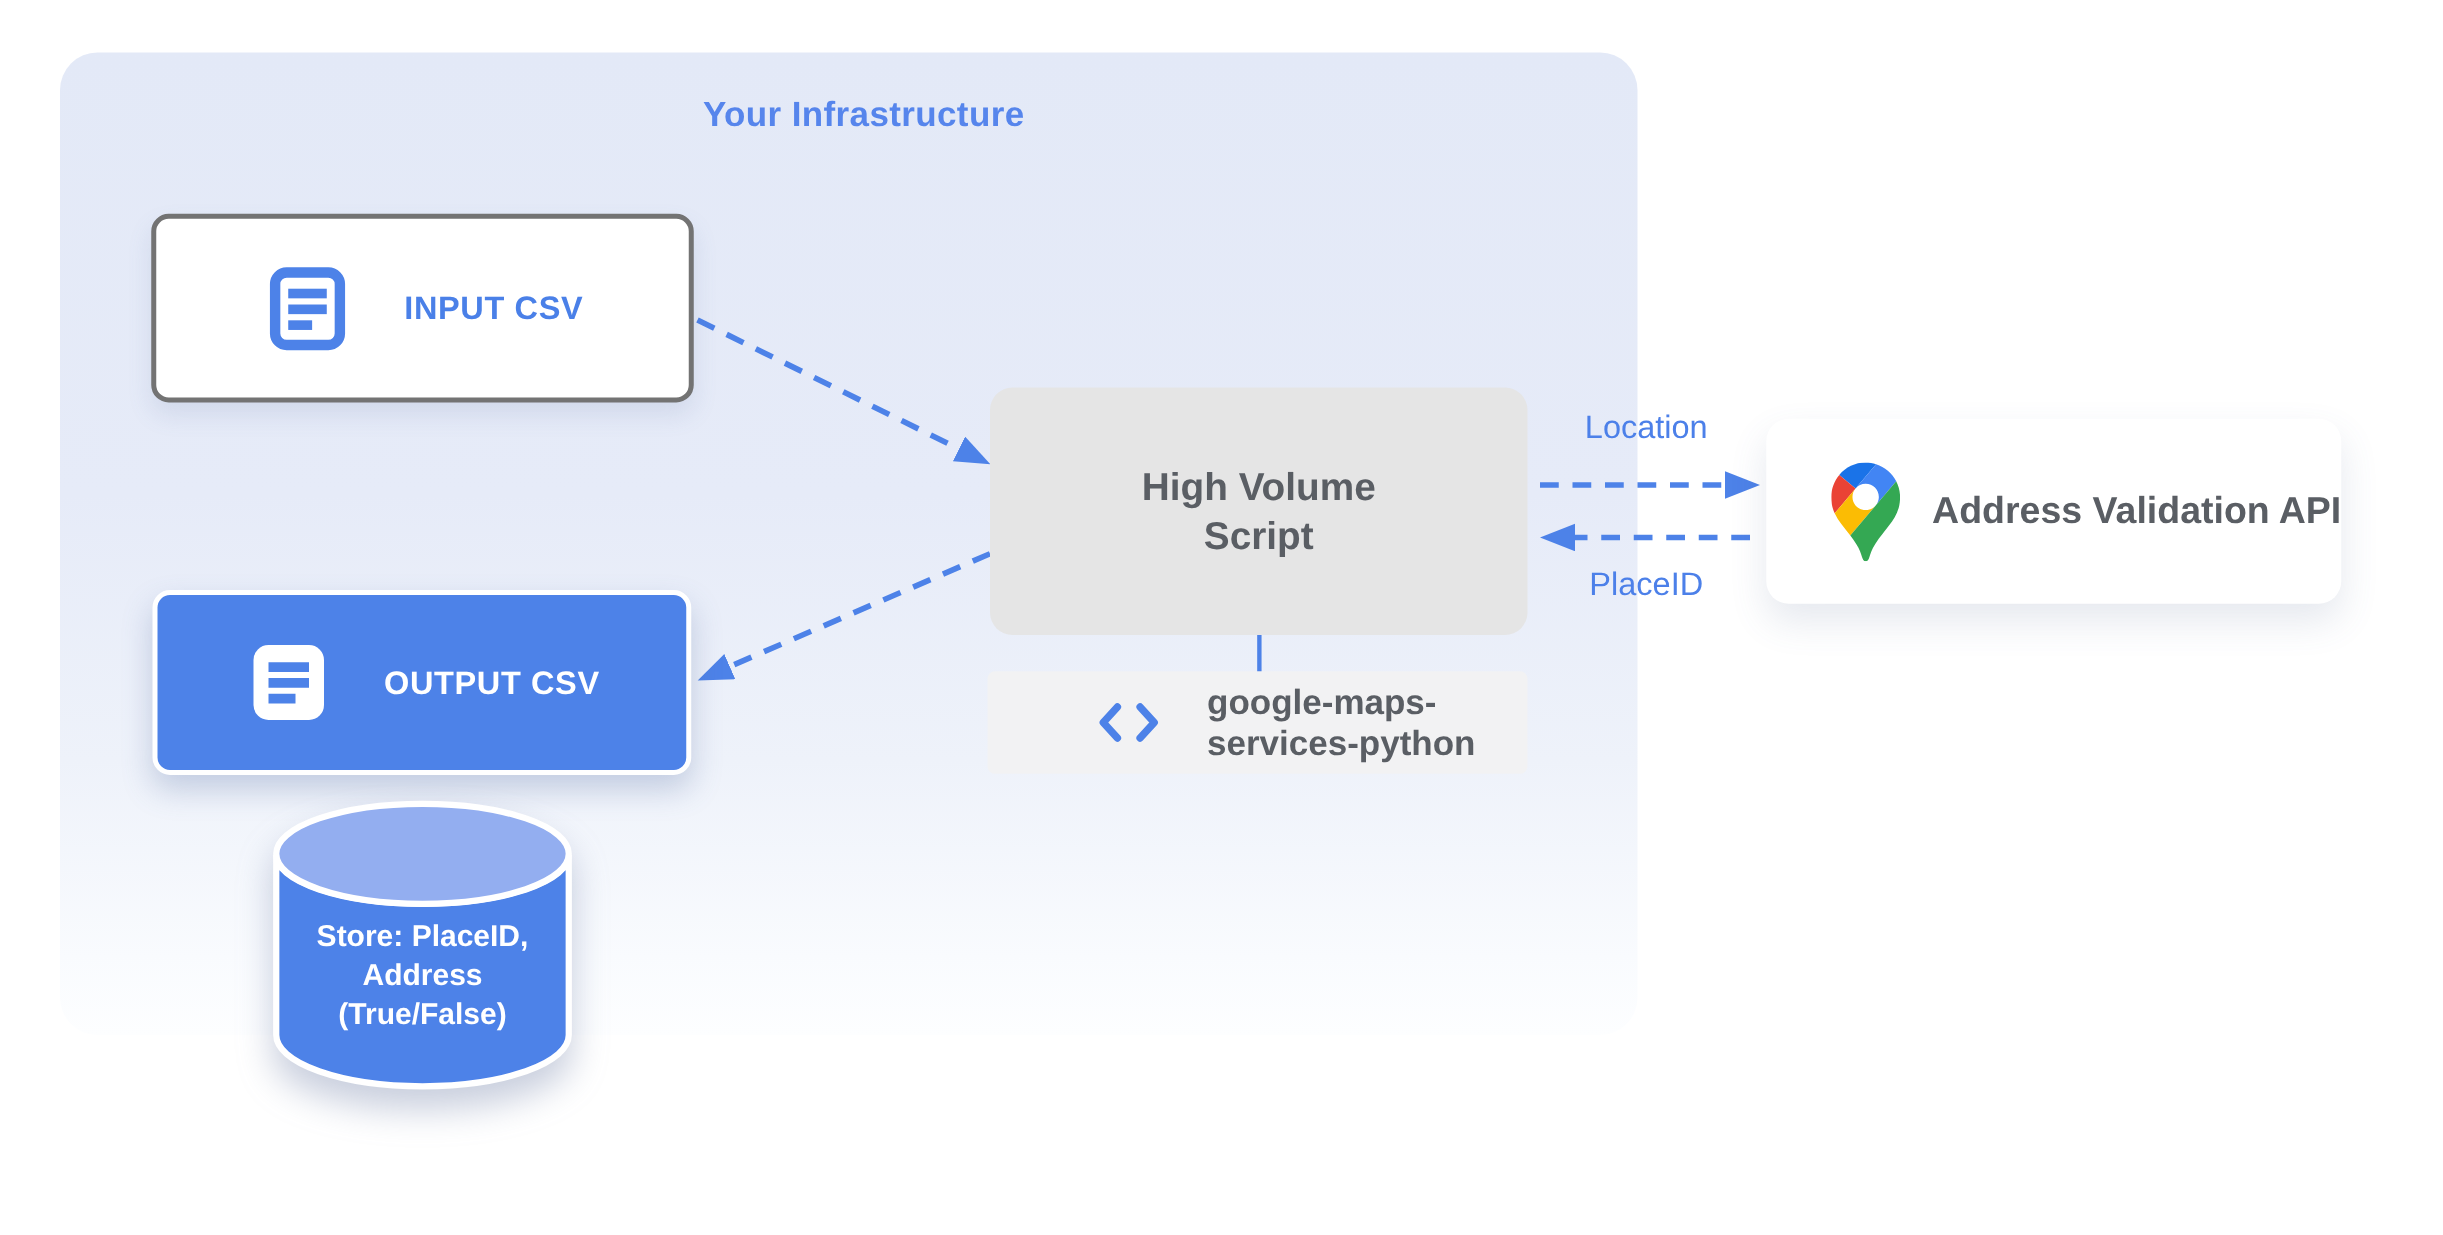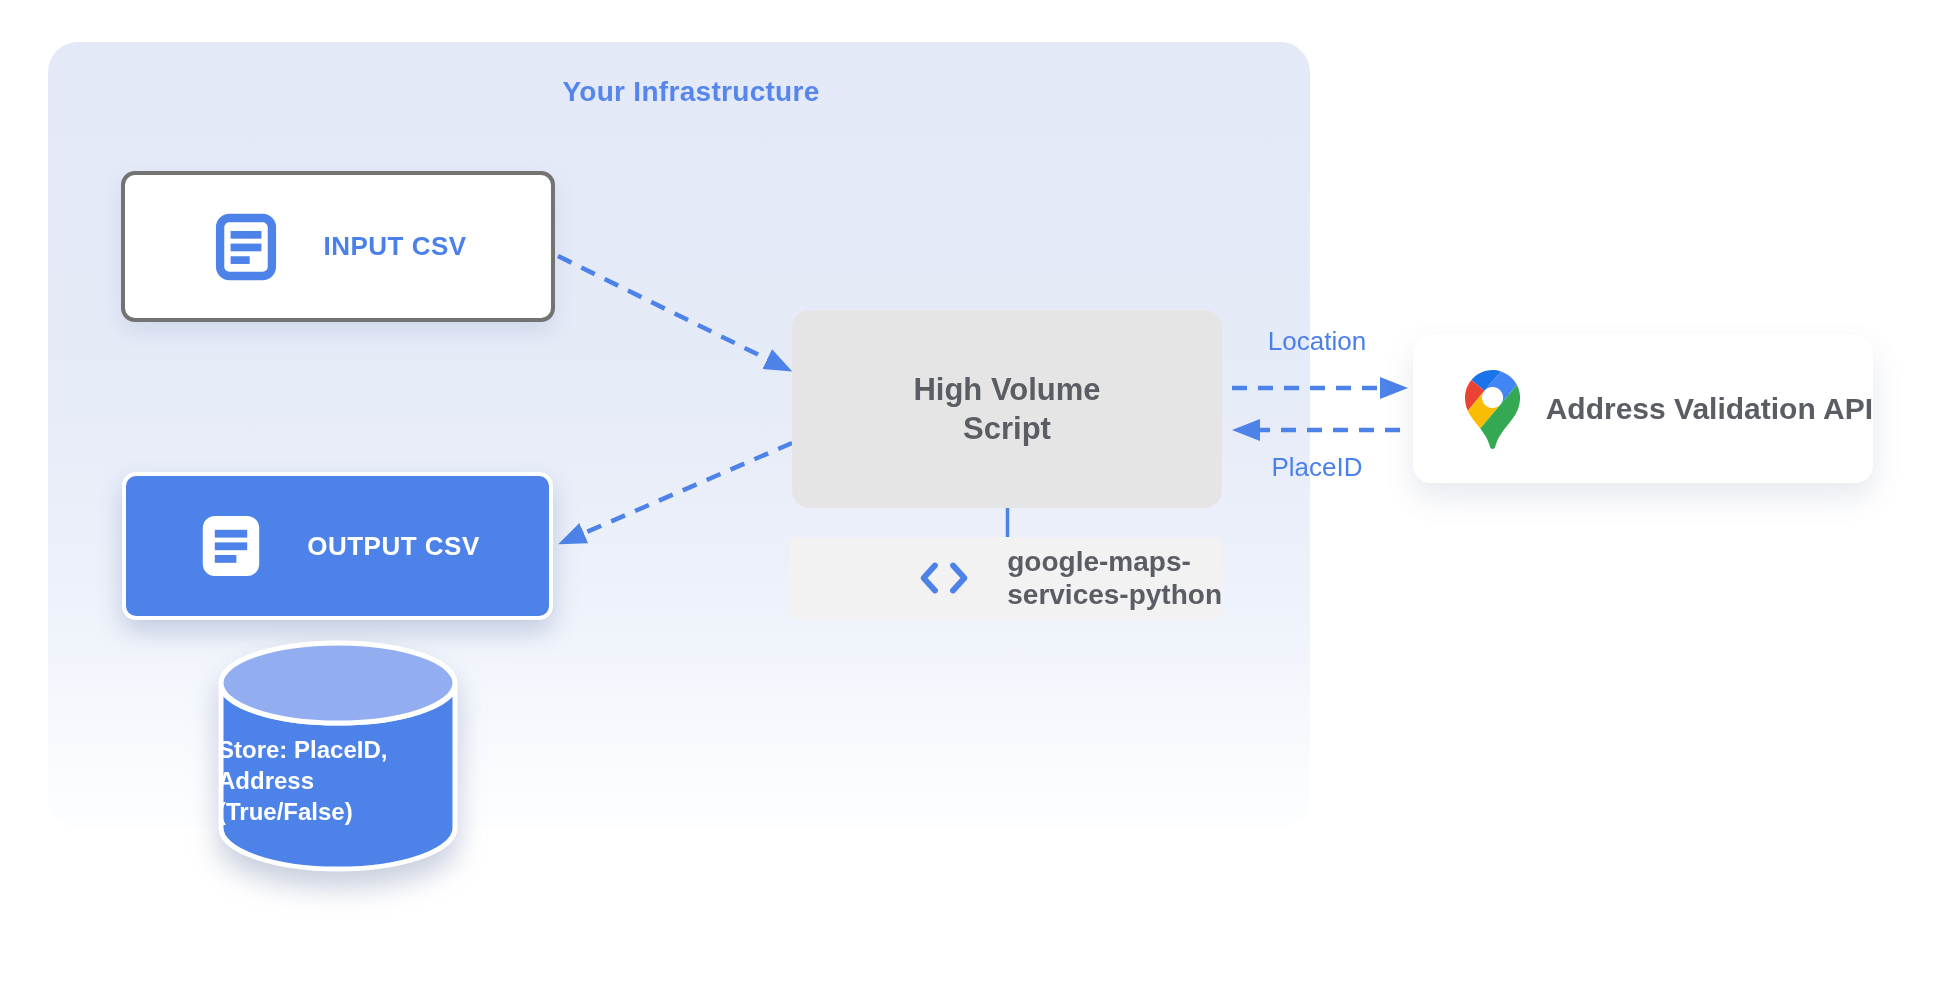--- a/index.html
+++ b/index.html
@@ -26,32 +26,32 @@
   .input-csv .label{font-size:26px;font-weight:bold;color:#4a80e8;letter-spacing:.5px;}
   .output-csv{
     left:122px;top:472px;width:431px;height:148px;background:#4d82e8;
     border:4px solid #ffffff;border-radius:14px;justify-content:center;gap:40px;
     box-shadow:0 12px 24px rgba(84,106,160,.28);
   }
   .output-csv .label{font-size:26px;font-weight:bold;color:#ffffff;letter-spacing:.5px;}
   .cylinder{position:absolute;left:218px;top:638px;width:240px;height:240px;}
   .cylinder svg{filter:drop-shadow(0 16px 14px rgba(96,116,158,.35));}
   .cylinder-text{
-    position:absolute;left:0;top:96px;width:100%;
+    position:absolute;left:0;top:96px;width:100%;text-align:center;
     color:#ffffff;font-size:24px;font-weight:bold;line-height:31px;
   }
   .cylinder-text span{display:block;}
   .script-box{
     left:792px;top:310px;width:430px;height:198px;background:#e5e5e5;
     border-radius:18px;flex-direction:column;justify-content:center;
     font-size:31px;font-weight:bold;color:#5a5e64;line-height:39px;text-align:center;
   }
   .library-box{
     left:790px;top:537px;width:432px;height:82px;background:#f2f2f3;
-    border-radius:6px;justify-content:flex-end;padding-left:44px;gap:36px;
+    border-radius:6px;justify-content:center;padding-left:44px;gap:36px;
   }
   .library-box .label{
     font-size:28px;font-weight:bold;color:#5a5e64;line-height:33px;text-align:left;
   }
   .library-box .label span{display:block;}
   .api-box{
     left:1413px;top:335px;width:460px;height:148px;background:#ffffff;
     border-radius:18px;justify-content:flex-end;gap:26px;
     box-shadow:0 14px 30px rgba(78,98,140,.14);
   }

